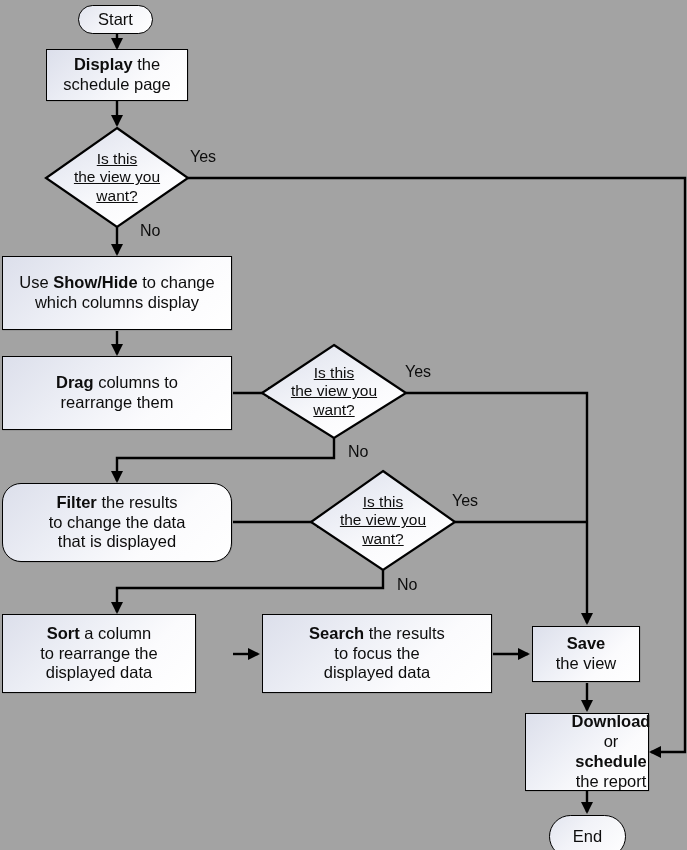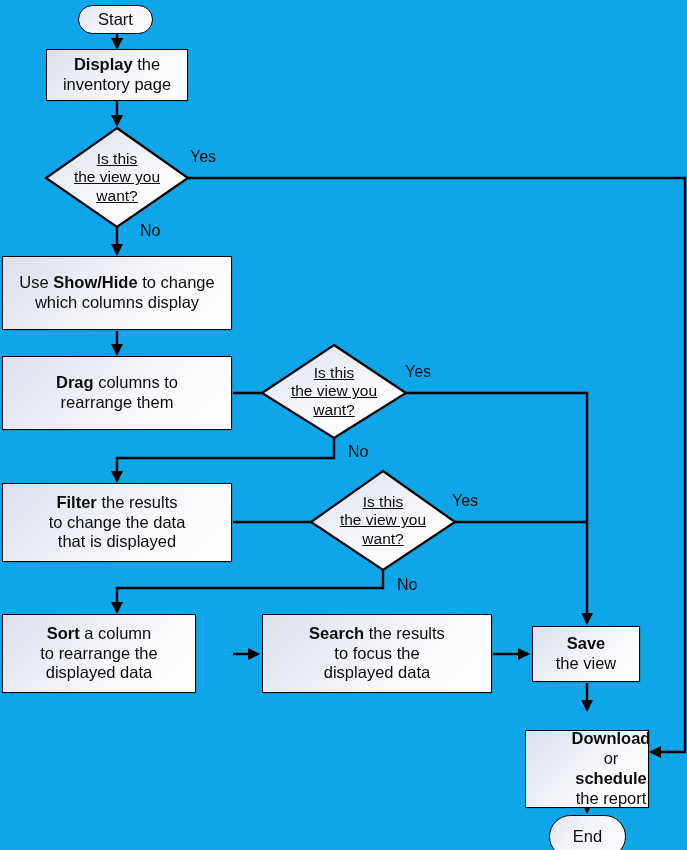--- a/index.html
+++ b/index.html
@@ -8,21 +8,21 @@
     padding: 0;
     background: #ffffff;
   }
   body {
     font-family: "Liberation Sans", sans-serif;
   }
   #canvas {
     position: relative;
     width: 687px;
     height: 850px;
-    background: #0ea5e9;
+    background: #a3a3a3;
     overflow: hidden;
   }
   #edges {
     position: absolute;
     left: 0;
     top: 0;
     width: 687px;
     height: 850px;
     pointer-events: none;
   }
@@ -126,21 +126,21 @@
     </g>
   </svg>
 
   <div class="node term" style="left:78px; top:5px; width:75px; height:29px;">
     <span>Start</span>
   </div>
 
   <div class="node proc" style="left:46px; top:49px; width:142px; height:52px;">
     <div class="ln">
       <div><b>Display</b><span> the</span></div>
-      <div>inventory page</div>
+      <div>schedule page</div>
     </div>
   </div>
 
   <div class="node decision" style="left:46px; top:128px; width:142px; height:99px;">
     <div class="dia-text">
       <div>Is this</div>
       <div>the view you</div>
       <div>want?</div>
     </div>
   </div>
@@ -166,21 +166,21 @@
     <div class="dia-text">
       <div>Is this</div>
       <div>the view you</div>
       <div>want?</div>
     </div>
   </div>
 
   <div class="edge-label" style="left:405px; top:363px;">Yes</div>
   <div class="edge-label" style="left:348px; top:443px;">No</div>
 
-  <div class="node proc" style="left:2px; top:483px; width:230px; height:79px;">
+  <div class="node proc" style="left:2px; top:483px; width:230px; height:79px;border-radius:19px;">
     <div class="ln">
       <div><b>Filter</b><span> the results</span></div>
       <div>to change the data</div>
       <div>that is displayed</div>
     </div>
   </div>
 
   <div class="node decision" style="left:311px; top:471px; width:144px; height:99px;">
     <div class="dia-text">
       <div>Is this</div>
@@ -208,21 +208,21 @@
     </div>
   </div>
 
   <div class="node proc" style="left:532px; top:626px; width:108px; height:56px;text-align:center;">
     <div class="ln">
       <div><b>Save</b></div>
       <div>the view</div>
     </div>
   </div>
 
-  <div class="node proc" style="left:525px; top:730px; width:124px; height:78px;padding-left:48px;">
+  <div class="node proc" style="left:525px; top:713px; width:124px; height:78px;padding-left:48px;">
     <div class="ln">
       <div><b>Download</b></div>
       <div><span>or </span><b>schedule</b></div>
       <div>the report</div>
     </div>
   </div>
 
   <div class="node term" style="left:549px; top:815px; width:77px; height:43px;">
     <span>End</span>
   </div>

